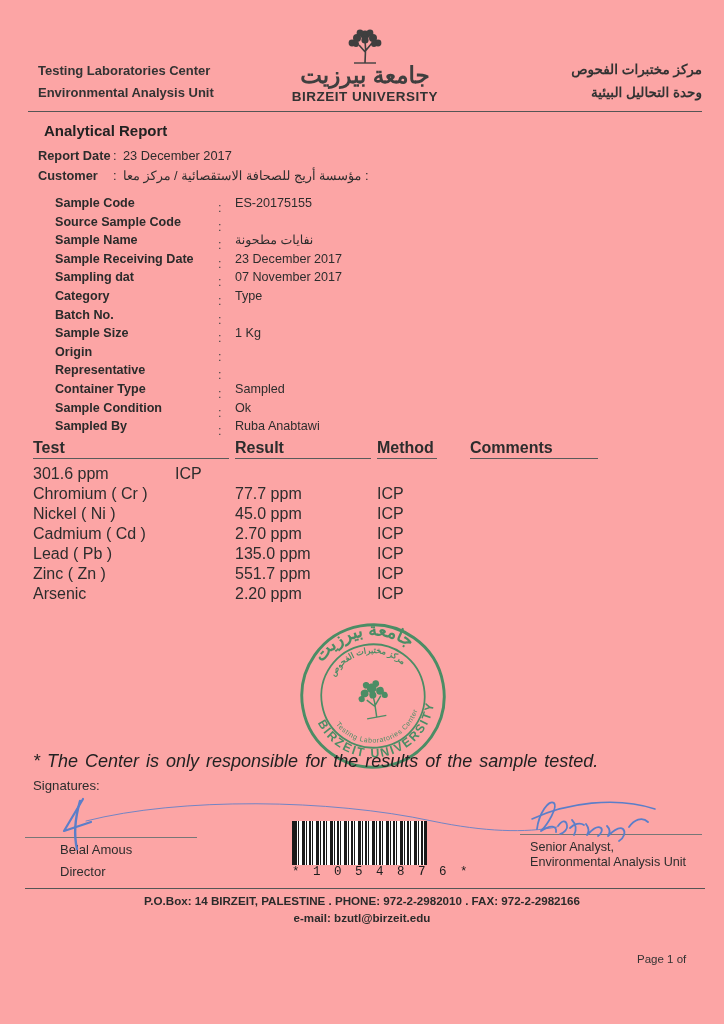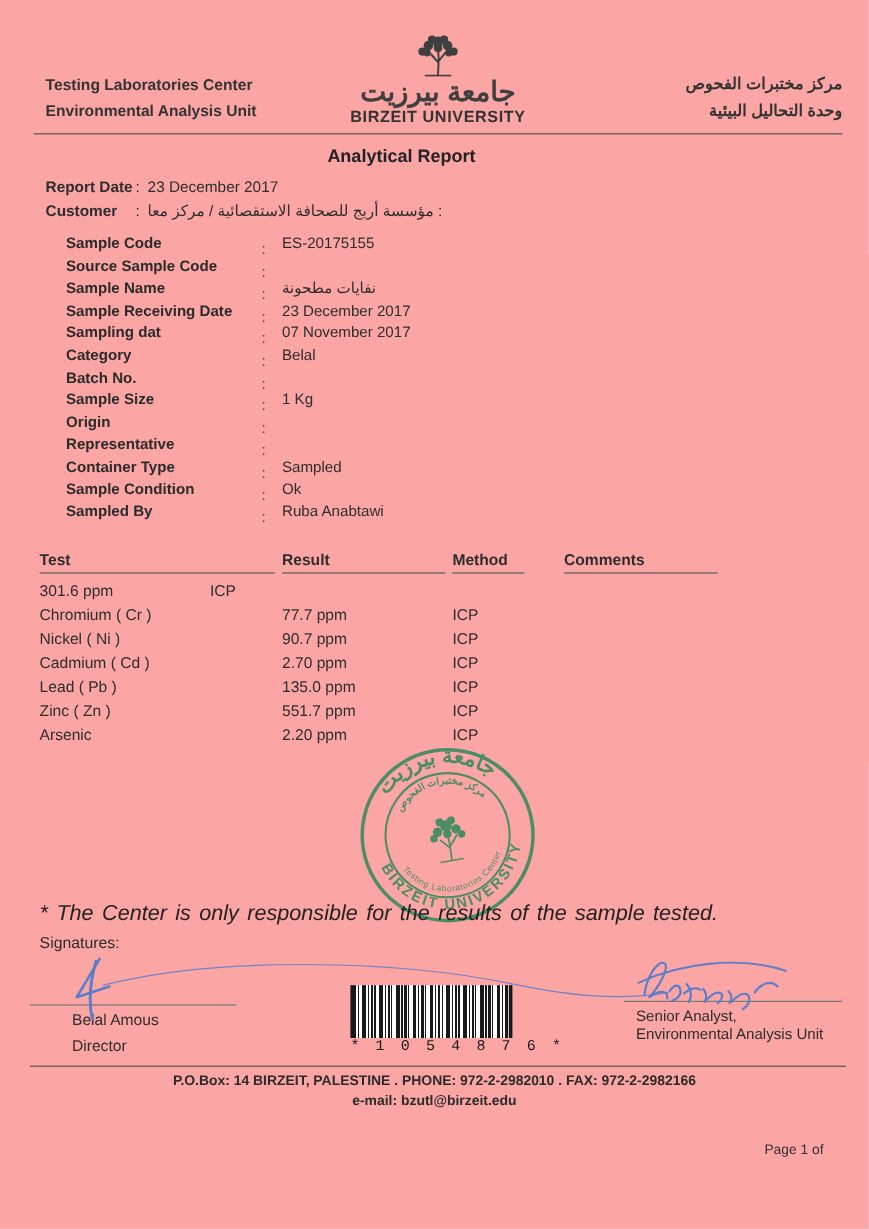--- a/index.html
+++ b/index.html
@@ -11,38 +11,38 @@
   .abs { position: absolute; }
 
   
   .hdr-left { left: 38px; top: 60px; font-size: 13px; font-weight: bold; line-height: 22px; color: #333; }
   .logo { left: 267px; top: 26px; width: 196px; text-align: center; }
   .logo-arabic { font-size: 23px; font-weight: bold; color: #3f3f3f; line-height: 26px; margin-top: -6px; }
   .logo-english { font-size: 13.5px; font-weight: bold; letter-spacing: 0.5px; color: #333; margin-top: 1px; }
   .hdr-right { right: 22px; top: 58px; font-size: 13.5px; font-weight: bold; text-align: right; line-height: 23px; color: #333; direction: rtl; }
   .hdr-rule { left: 28px; top: 111px; width: 674px; border-top: 1.6px solid #555; }
 
-  .title { left: 0; top: 122px; width: 669px; text-align: center; font-size: 15px; font-weight: bold; color: #222; }
+  .title { left: 0; top: 122px; width: 669px; text-align: left; font-size: 15px; font-weight: bold; color: #222; padding-left: 44px; }
 
   
   .rinfo { left: 38px; top: 146px; font-size: 12.8px; }
   .rinfo-row { display: flex; line-height: 20px; }
   .rinfo-label { width: 75px; font-weight: bold; }
   .rinfo-colon { width: 10px; }
   .rinfo-value { white-space: nowrap; }
 
   
   .fields { left: 55px; top: 194px; font-size: 12.6px; }
   .field-row { display: flex; height: 18.6px; line-height: 18.6px; }
   .field-label { width: 163px; font-weight: bold; color: #2b2b2b; }
   .field-colon { width: 17px; position: relative; top: 5px; color: #444; }
   .field-value { white-space: nowrap; }
 
   
-  .rtable { left: 30px; top: 459px; width: 660px; font-size: 13px; }
+  .rtable { left: 30px; top: 440px; width: 660px; font-size: 16px; }
   .rt-row { display: flex; line-height: 20px; }
   .rt-c1 { width: 202px; padding-left: 3px; }
   .rt-c2 { width: 142px; padding-left: 3px; }
   .rt-c3 { width: 93px; padding-left: 3px; }
   .rt-c4 { width: 130px; padding-left: 3px; }
   .rt-head { font-weight: bold; line-height: 16px; }
   .rt-head .ul { display: inline-block; border-bottom: 1.6px solid #5a5a5a; padding-bottom: 2px; }
   .rt-head .w1 { width: 196px; } .rt-head .w2 { width: 136px; }
   .rt-head .w3 { width: 60px; }  .rt-head .w4 { width: 128px; }
   .rt-body { margin-top: 5px; }
@@ -157,21 +157,21 @@
       <span class="field-value">23 December 2017</span>
     </div>
     <div class="field-row">
       <span class="field-label">Sampling dat</span>
       <span class="field-colon">:</span>
       <span class="field-value">07 November 2017</span>
     </div>
     <div class="field-row">
       <span class="field-label">Category</span>
       <span class="field-colon">:</span>
-      <span class="field-value">Belal</span>
+      <span class="field-value">Type</span>
     </div>
     <div class="field-row">
       <span class="field-label">Batch No.</span>
       <span class="field-colon">:</span>
       <span class="field-value"></span>
     </div>
     <div class="field-row">
       <span class="field-label">Sample Size</span>
       <span class="field-colon">:</span>
       <span class="field-value">1 Kg</span>
@@ -217,21 +217,21 @@
         <span class="rt-c4"></span>
       </div>
       <div class="rt-row">
         <span class="rt-c1">Chromium ( Cr )</span>
         <span class="rt-c2">77.7 ppm</span>
         <span class="rt-c3">ICP</span>
         <span class="rt-c4"></span>
       </div>
       <div class="rt-row">
         <span class="rt-c1">Nickel ( Ni )</span>
-        <span class="rt-c2">90.7 ppm</span>
+        <span class="rt-c2">45.0 ppm</span>
         <span class="rt-c3">ICP</span>
         <span class="rt-c4"></span>
       </div>
       <div class="rt-row">
         <span class="rt-c1">Cadmium ( Cd )</span>
         <span class="rt-c2">2.70 ppm</span>
         <span class="rt-c3">ICP</span>
         <span class="rt-c4"></span>
       </div>
       <div class="rt-row">

